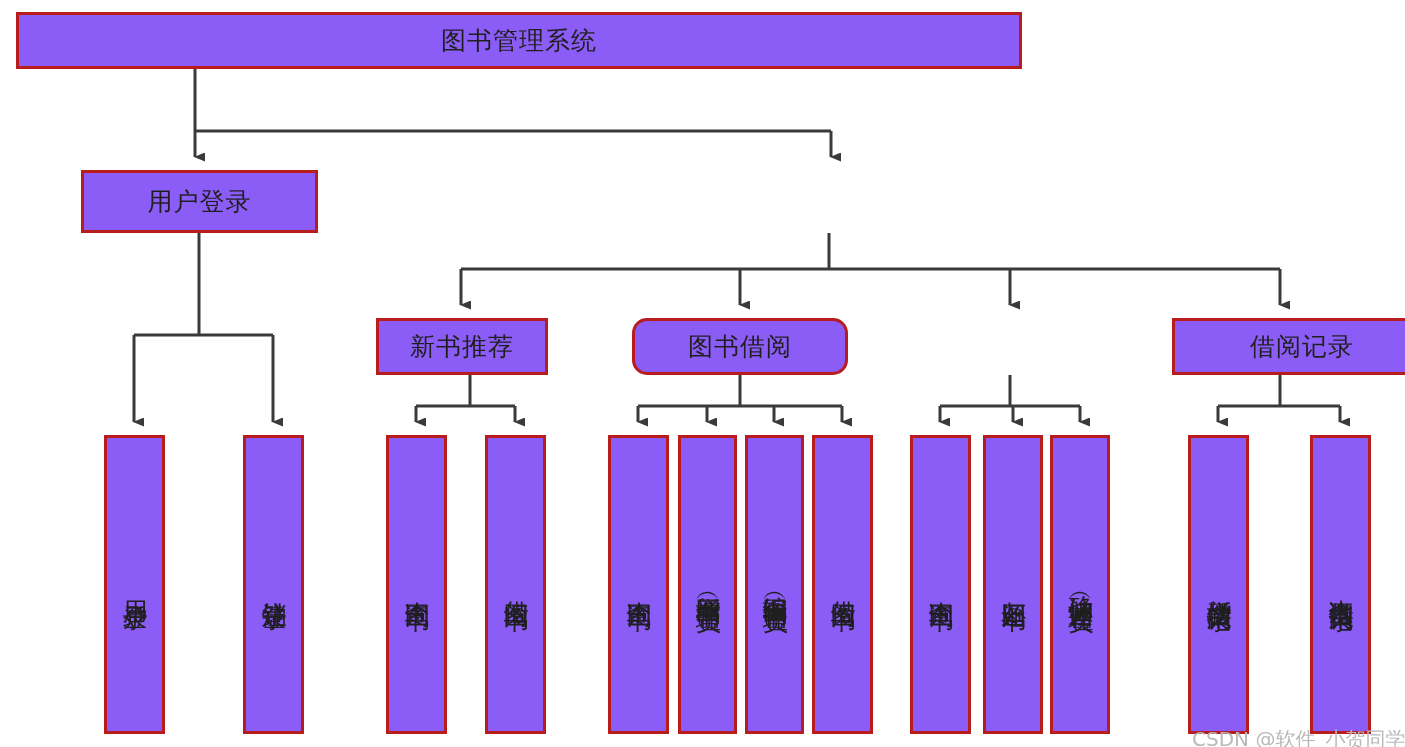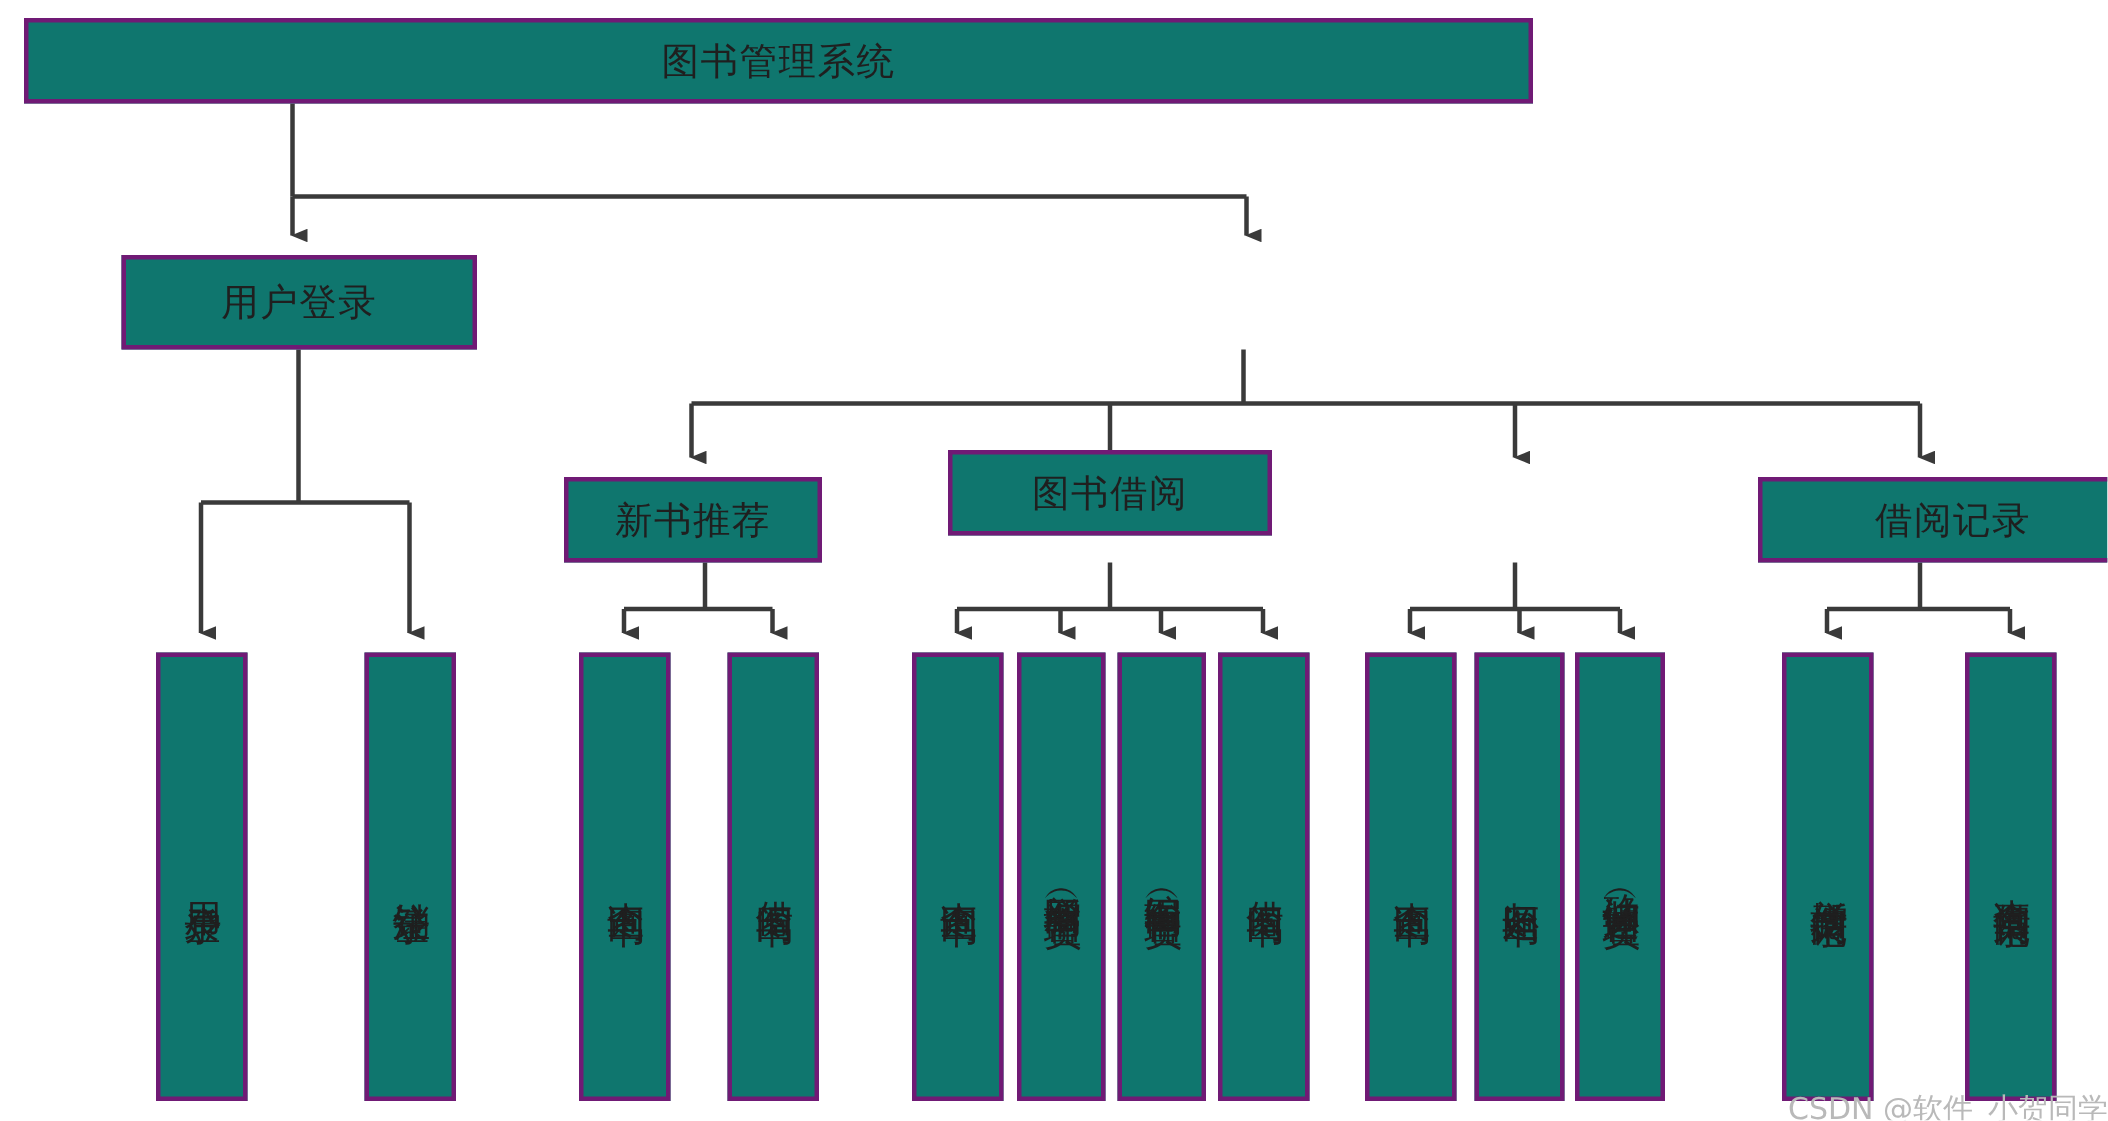--- a/index.html
+++ b/index.html
@@ -13,22 +13,22 @@
   #canvas {
     position: relative;
     width: 1405px;
     height: 747px;
     background: #ffffff;
     overflow: hidden;
   }
   .node {
     position: absolute;
     box-sizing: border-box;
-    border: 3px solid #701a75;
-    background: #0f766e;
+    border: 3px solid #b91c1c;
+    background: #8b5cf6;
     display: flex;
     align-items: center;
     justify-content: center;
     color: #1f1f1f;
   }
   .node.horiz {
     font-size: 25px;
     letter-spacing: 1px;
     line-height: 1.2;
   }
@@ -127,21 +127,21 @@
     <span>图书管理系统</span>
   </div>
 
   <div class="node horiz" style="left: 81px; top: 170px; width: 237px; height: 63px;">
     <span>用户登录</span>
   </div>
 
   <div class="node horiz" style="left: 376px; top: 318px; width: 172px; height: 57px; align-items: center;">
     <span>新书推荐</span>
   </div>
-  <div class="node horiz" style="left: 632px; top: 300px; width: 216px; height: 57px;">
+  <div class="node horiz" style="left: 632px; top: 318px; width: 216px; height: 57px; border-radius: 15px;">
     <span>图书借阅</span>
   </div>
   <div class="node horiz" style="left: 1172px; top: 318px; width: 260px; height: 57px;">
     <span>借阅记录</span>
   </div>
 
   <div class="node vert" style="left: 104px; top: 435px; width: 61px; height: 299px;">
     <span class="vtext">用户登录</span>
   </div>
   <div class="node vert" style="left: 243px; top: 435px; width: 61px; height: 299px;">

